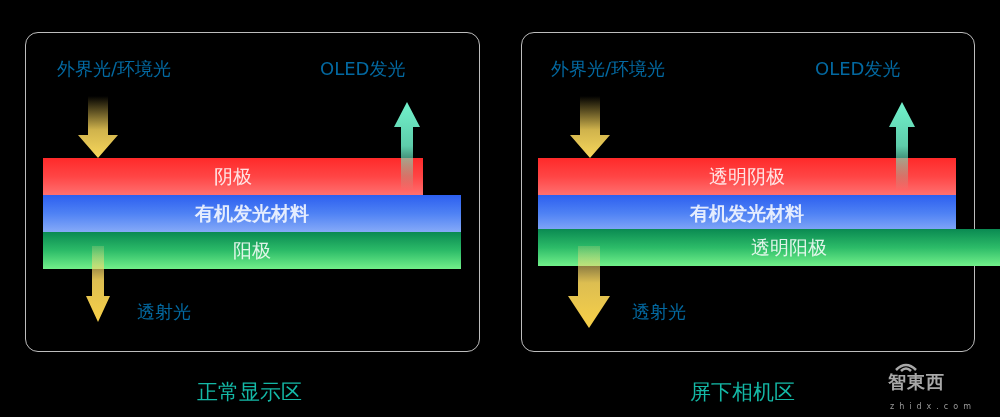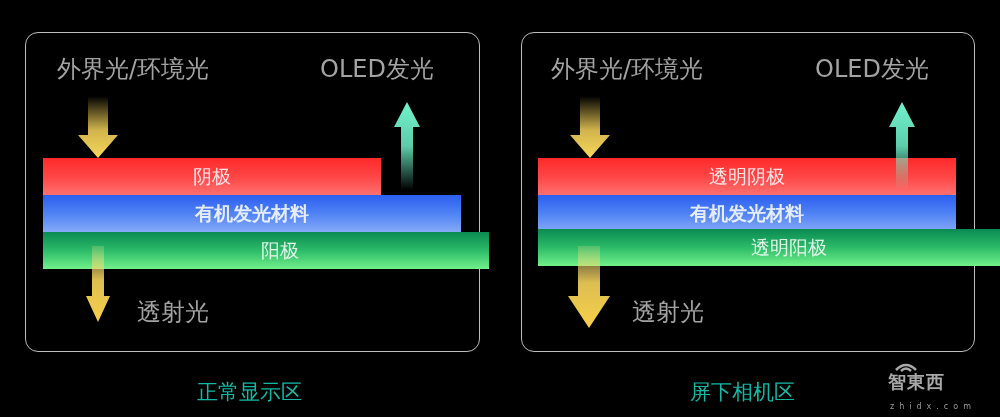--- a/index.html
+++ b/index.html
@@ -6,21 +6,21 @@
     body {
       width: 1000px; height: 417px; background: #000; position: relative; overflow: hidden;
       font-family: "DejaVu Sans", "Liberation Sans", sans-serif; color: #f2f2f2;
     }
     .panel {
       position: absolute; top: 32px; height: 320px;
       border: 1.5px solid #bdbdbd; border-radius: 13px; box-sizing: border-box;
     }
     .panel-left { left: 25px; width: 455px; }
     .panel-right { left: 521px; width: 454px; }
-    .lbl { position: absolute; white-space: nowrap; font-size: 24px; line-height: 24px; color: #a3a3a3; }
+    .lbl { position: absolute; white-space: nowrap; font-size: 18px; line-height: 24px; color: #0369a1; }
     .layer {
       position: absolute; height: 37px; line-height: 37px; text-align: center;
       font-size: 19px; color: rgba(255,255,255,0.85);
     }
     .red   { background: linear-gradient(to bottom, #ff2a2a 0%, #ff4545 50%, #ff7070 100%); }
     .blue  { background: linear-gradient(to bottom, #2c5ff0 0%, #4f82f4 50%, #86aaf8 100%); font-weight: bold; }
     .green { background: linear-gradient(to bottom, #0a8a52 0%, #2cbb68 50%, #72f08a 100%); }
     .arrow { position: absolute; }
     .caption { position: absolute; font-size: 21px; color: #14b8a6; white-space: nowrap; }
     .logo { position: absolute; left: 880px; top: 362px; width: 120px; height: 52px; }
@@ -51,27 +51,27 @@
 </svg>
 
 <div class="panel panel-left"></div>
 <div class="lbl" style="left:57px; top:57px;">外界光/环境光</div>
 <div class="lbl" style="left:320px; top:57px;">OLED发光</div>
 
 <svg class="arrow" style="left:76px; top:96px;" width="46" height="64">
   <path d="M12 0 H32 V39 H42 L22 62 L2 39 H12 Z" fill="url(#gIn)"></path>
 </svg>
 
-<div class="layer red" style="left:43px; top:158px; width:338px;">
+<div class="layer red" style="left:43px; top:158px; width:380px;">
   <span>阴极</span>
 </div>
 <div class="layer blue" style="left:43px; top:195px; width:418px;">
   <span>有机发光材料</span>
 </div>
-<div class="layer green" style="left:43px; top:232px; width:418px;padding-left:28px;">
+<div class="layer green" style="left:43px; top:232px; width:418px;">
   <span>阳极</span>
 </div>
 
 <svg class="arrow" style="left:392px; top:102px;" width="30" height="90">
   <path d="M15 0 L28 25 H21 V88 H9 V25 H2 Z" fill="url(#gUp)"></path>
 </svg>
 
 <svg class="arrow" style="left:86px; top:246px;" width="24" height="78">
   <path d="M6 0 H18 V50 H24 L12 76 L0 50 H6 Z" fill="url(#gOut)"></path>
 </svg>

